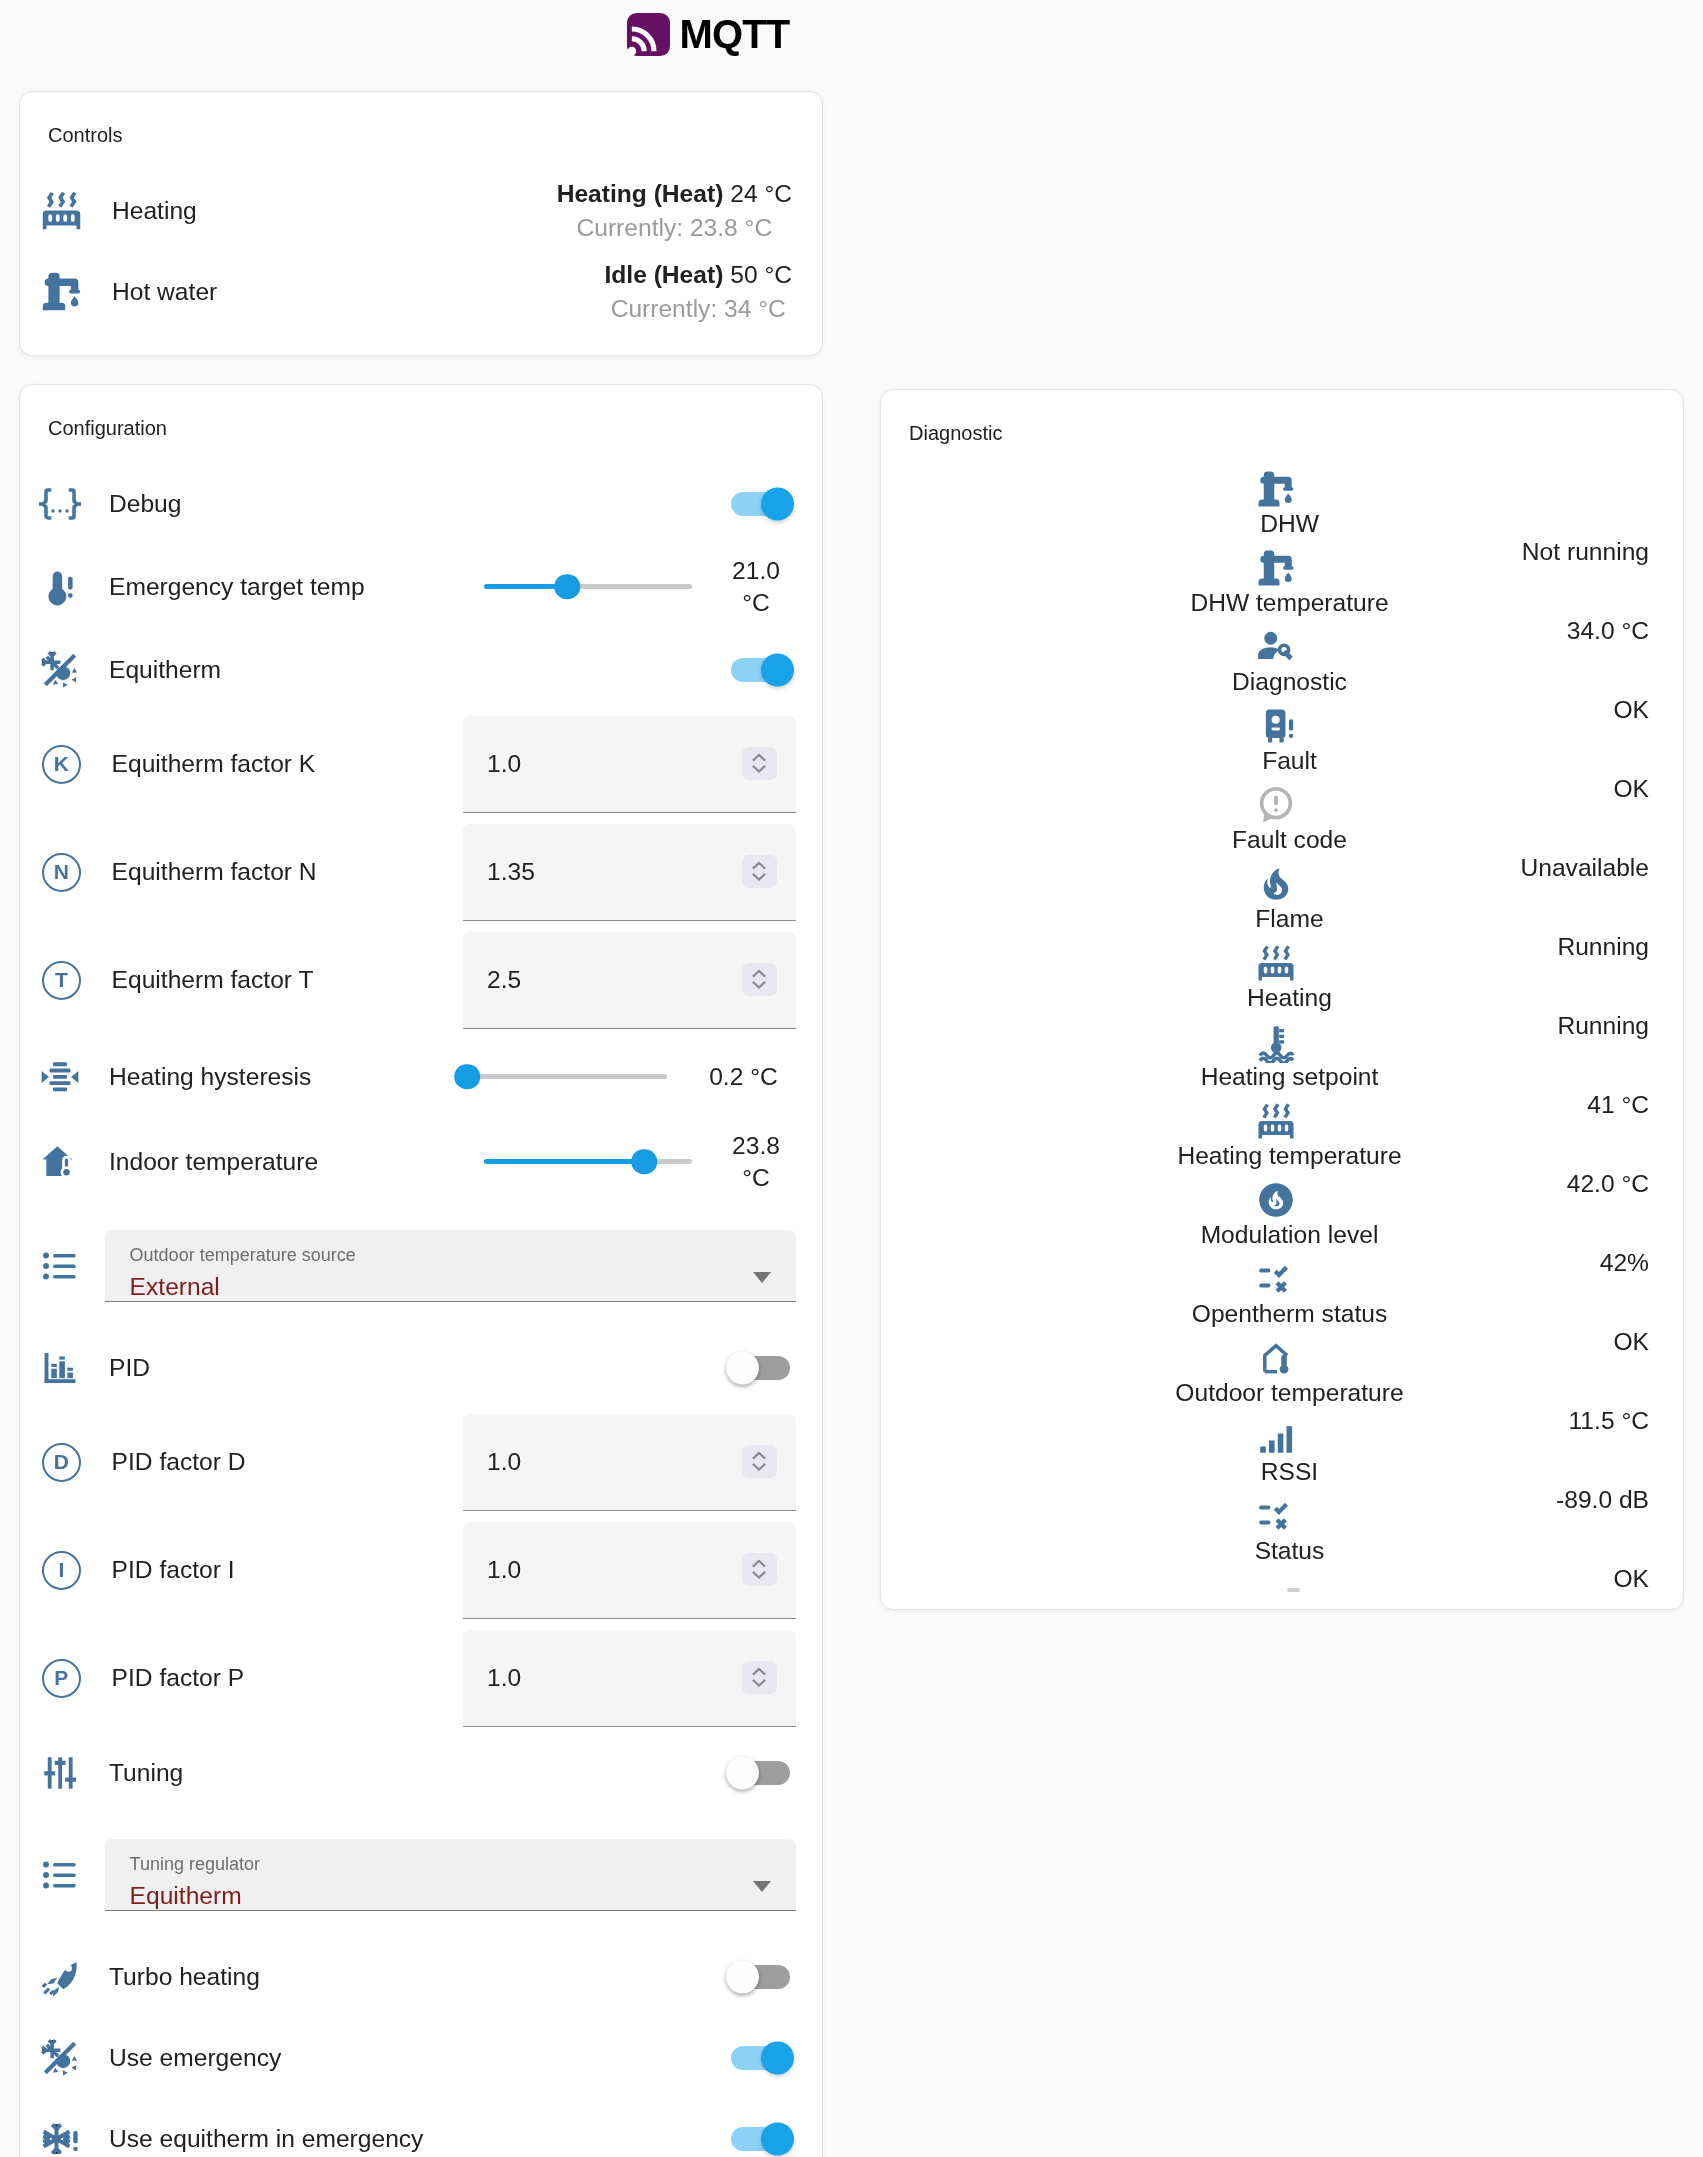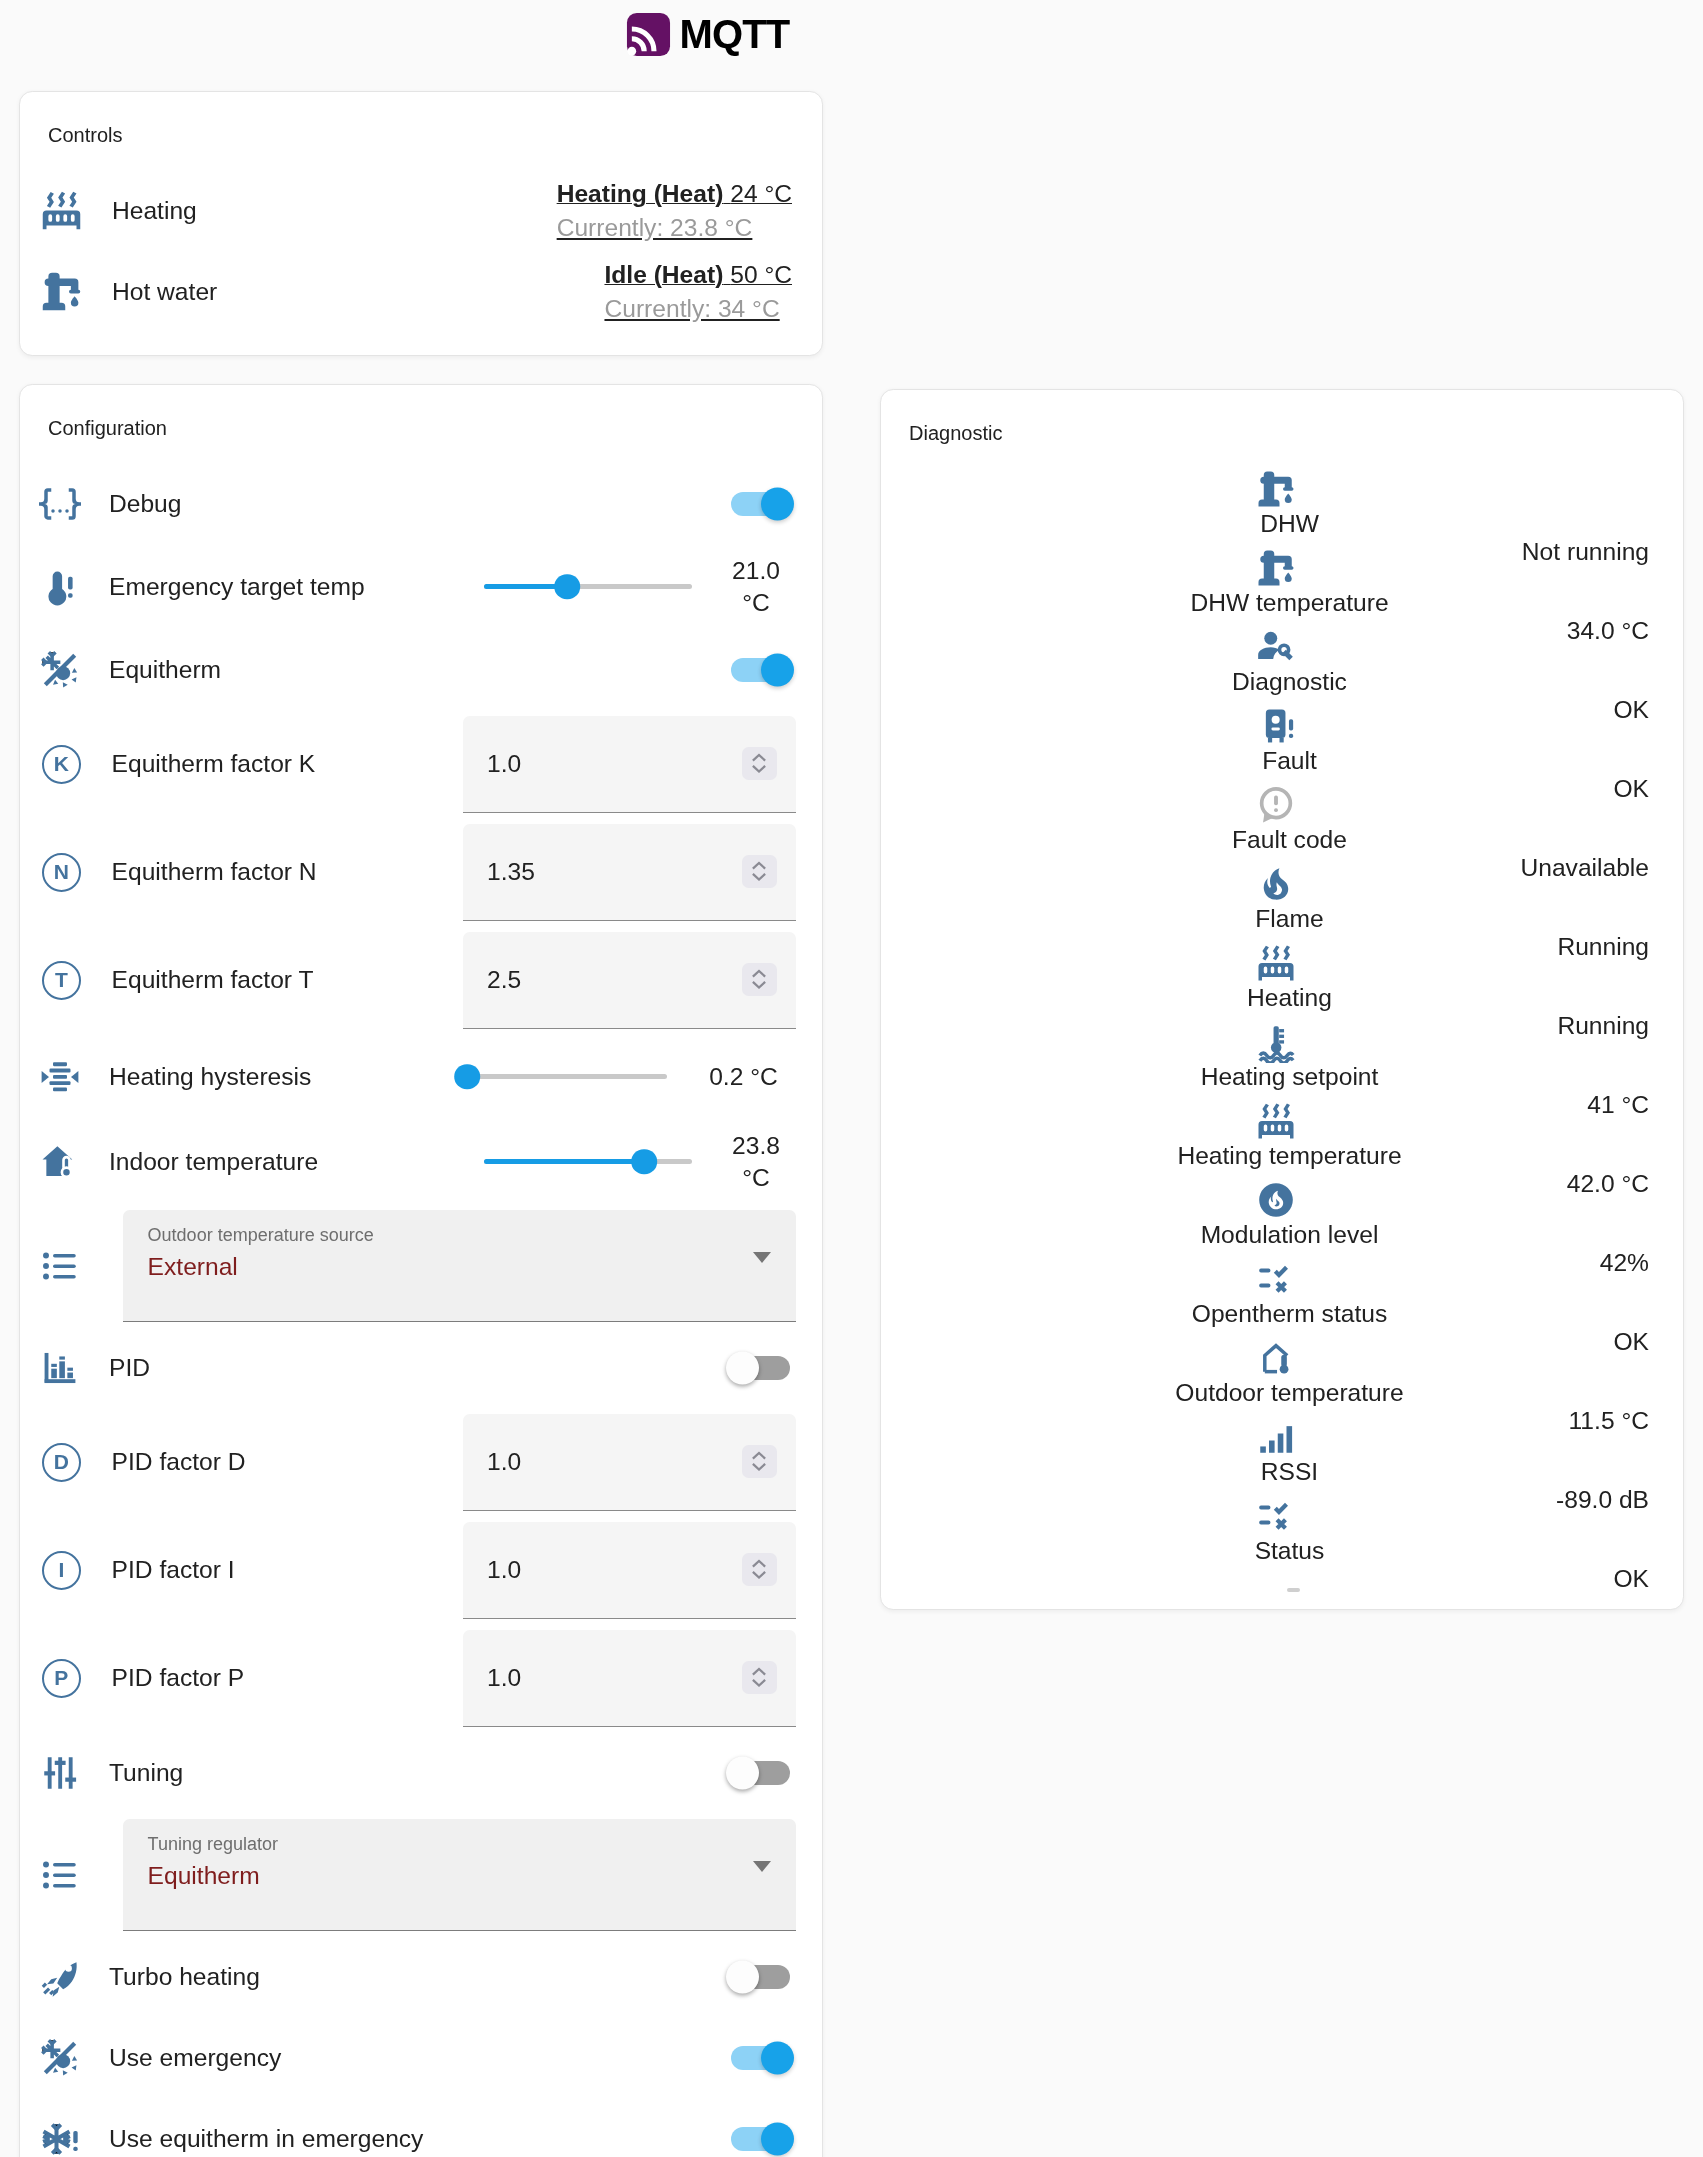--- a/index.html
+++ b/index.html
@@ -18,21 +18,21 @@
           box-shadow:0 1.9px 4.7px rgba(0,0,0,.05); overflow:hidden; position:relative; }
   .card-title { font-size:20px; color:#212121; padding:32px 0 23px 28px; font-weight:400; }
 
   
   .controls-card { margin-bottom:28px; padding-bottom:23px; }
   .ctl-row { display:flex; align-items:center; height:81px; padding:0 30px 0 19px; }
   .ic { width:45px; height:45px; flex:none; display:flex; align-items:center; justify-content:center; }
   .ic svg { width:100%; height:100%; }
   .ic44 { width:42px; height:42px; }
   .row-label { font-size:24.6px; margin-left:28px; flex:1; color:#212121; }
-  .ctl-val { text-align:left; line-height:1.35;text-decoration:underline; }
+  .ctl-val { text-align:center; line-height:1.35; }
   .ctl-val .vmain { font-size:24.6px; }
   .ctl-val .vmain b { font-weight:700; }
   .ctl-val .vsub { font-size:24.6px; color:#9a9a9a; }
 
   
   .config-card { padding-bottom:24.6px; }
   .crow { display:flex; align-items:center; padding:0 26.5px 0 19px; }
   .toggle-row { height:81px; }
   .slider-row { height:85px; }
   .num-row { height:108px; }
@@ -61,21 +61,21 @@
   
   .numfield { margin-left:auto; width:333px; height:97px; background:#f5f5f5; border-radius:6.6px 6.6px 0 0;
               border-bottom:0.9px solid #8a8a8a; display:flex; align-items:center; padding:0 19px 0 24.6px; }
   .numfield input { flex:1; min-width:0; border:none; background:transparent; outline:none;
                     font-size:24.6px; color:#212121; font-family:"Liberation Sans", sans-serif; }
   .stepper { width:35px; height:33px; background:#e9e8ee; border-radius:6.6px; flex:none;
              display:flex; flex-direction:column; align-items:center; justify-content:center; gap:1.9px; cursor:pointer; }
   .stepper svg { width:16px; height:9.5px; display:block; }
 
   
-  .selectbox { margin-left:42px; flex:1; height:112px; background:#f0f0f0; border-radius:6.6px 6.6px 0 0;
+  .selectbox { margin-left:24px; flex:1; height:72px; background:#f0f0f0; border-radius:6.6px 6.6px 0 0;
                border-bottom:0.9px solid #7c7c7c; position:relative; padding:15px 57px 0 24.6px; cursor:pointer; }
   .selectbox .slabel { font-size:18px; color:#6e6e6e; }
   .selectbox .svalue { font-size:24.6px; color:#7f1d1d; margin-top:7.6px; }
   .selectbox .caret { position:absolute; right:24.6px; top:42px; width:0; height:0;
                       border-left:9.5px solid transparent; border-right:9.5px solid transparent; border-top:11.4px solid #757575; }
 
   
   .diag-card { margin-top:298px; padding-bottom:35px; }
   .drow { display:flex; align-items:center; height:79px; padding:0 34px 0 21px; cursor:pointer;flex-direction:column; }
   .dval { margin-left:auto; font-size:24.6px; text-align:right; white-space:nowrap; }

